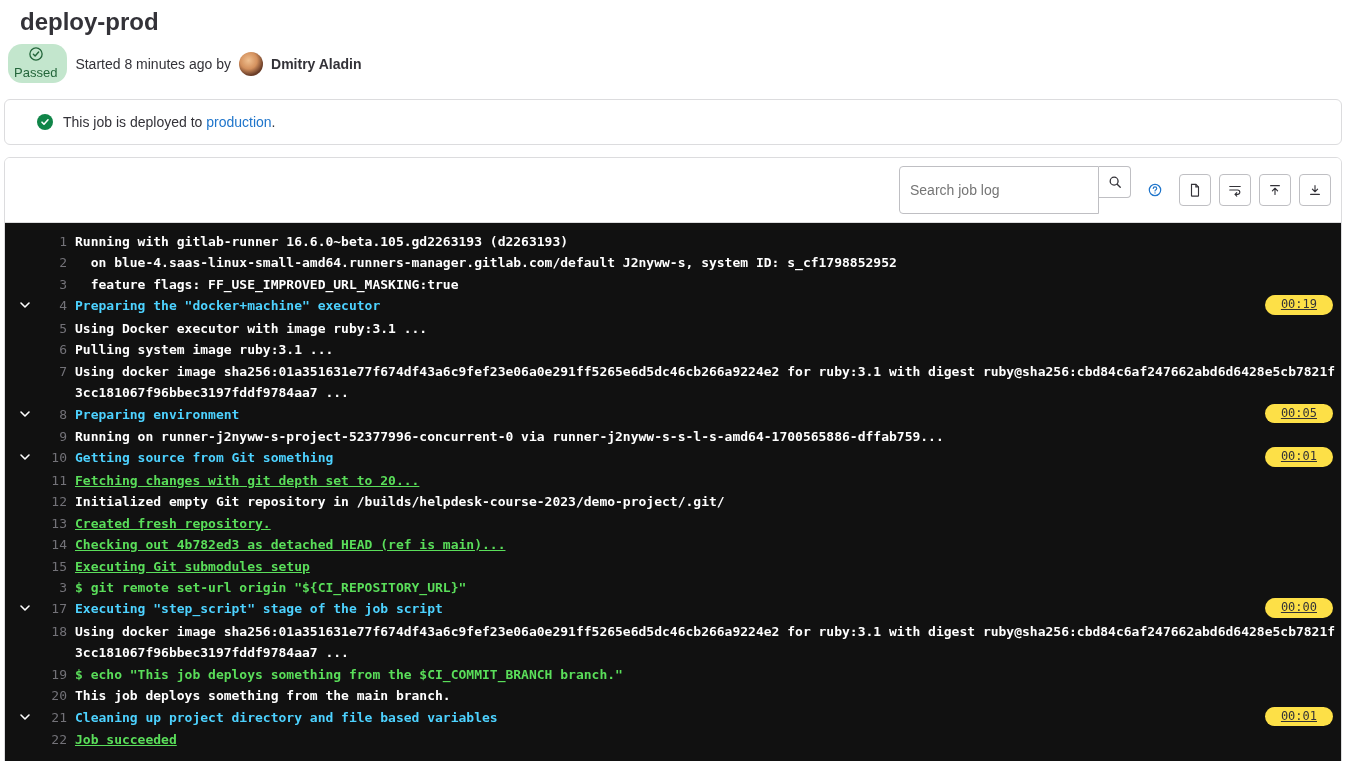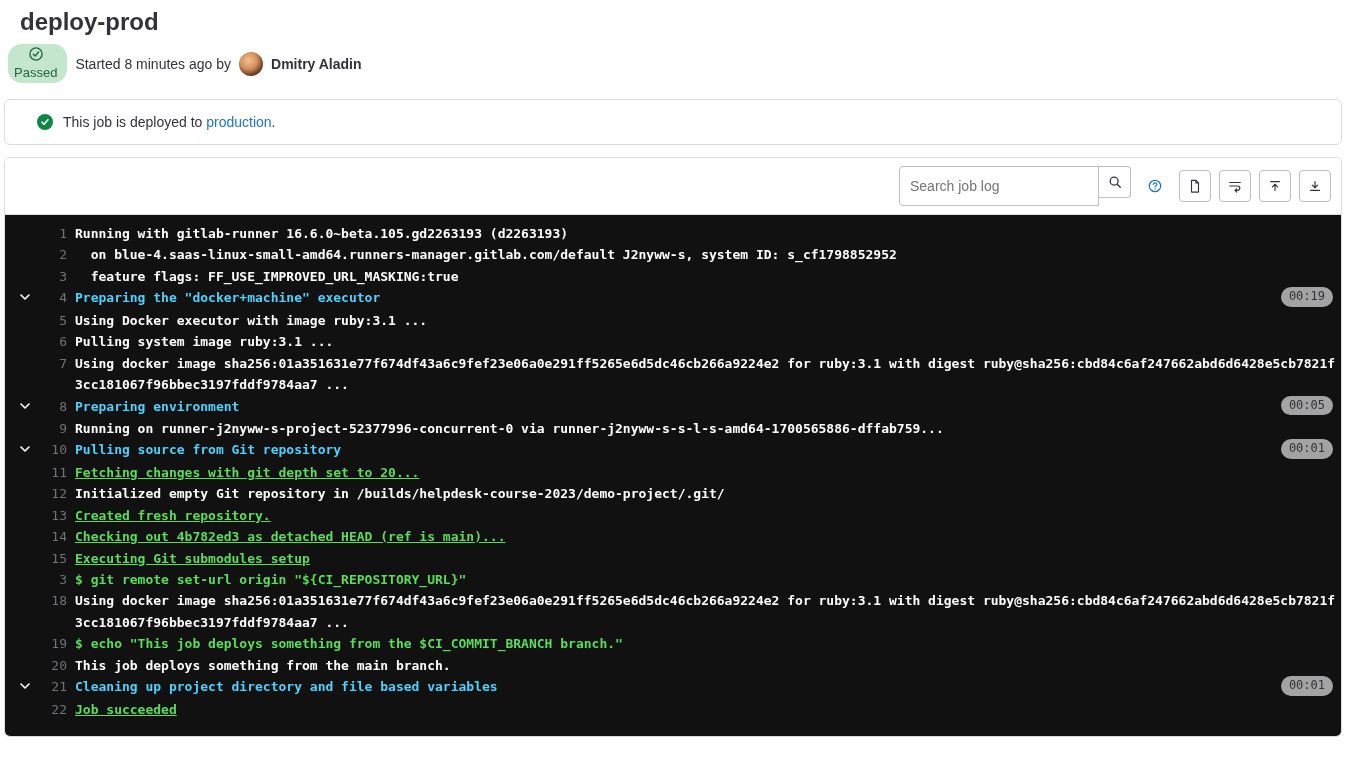--- a/index.html
+++ b/index.html
@@ -15,33 +15,33 @@
   
   .deploy-banner { border: 1px solid #dcdcde; border-radius: 6px; margin: 0 4px 12px 4px; padding: 14px 32px; display: flex; align-items: center; gap: 10px; font-size: 14px; }
   .deploy-banner .ok-icon { width: 16px; height: 16px; background: #108548; border-radius: 50%; display:flex; align-items:center; justify-content:center; }
   .deploy-banner .ok-icon svg { width:10px; height:10px; }
   .deploy-banner a { color: #1f75cb; text-decoration: none; }
   
   .log-panel { margin: 0 4px 8px 4px; border: 1px solid #dcdcde; border-radius: 6px; overflow: hidden; }
   
   .log-toolbar { display:flex; justify-content: flex-end; align-items:center; gap: 8px; padding: 8px 10px; border-bottom: 1px solid #dcdcde; background:#fff; }
   .search-group { display:flex; }
-  .search-input { width: 200px; height: 40px; border: 1px solid #bfbfc3; border-radius: 4px 0 0 4px; padding: 0 10px; font-size: 14px; outline: none; }
+  .search-input { width: 200px; height: 48px; border: 1px solid #bfbfc3; border-radius: 4px 0 0 4px; padding: 0 10px; font-size: 14px; outline: none; }
   .search-btn { width: 32px; height: 32px; border: 1px solid #bfbfc3; border-left: none; border-radius: 0 4px 4px 0; background:#fff; display:flex; align-items:center; justify-content:center; cursor:pointer; }
   .icon-btn { width: 32px; height: 32px; border: 1px solid #bfbfc3; border-radius: 4px; background:#fff; display:flex; align-items:center; justify-content:center; cursor:pointer; color:#333238; }
   .help-btn { width:32px; height:32px; display:flex; align-items:center; justify-content:center; color:#1f75cb; cursor:pointer; }
   .icon-btn svg, .search-btn svg, .help-btn svg { width:14px; height:14px; }
   
   .log-body { background: #111; color: #eee; font-family: "Menlo","Monaco","Consolas",monospace; font-size: 13px; line-height: 1.65; padding: 8px 0 16px 0; }
   .log-line { display:flex; align-items: flex-start; }
   .collapse-cell { width: 40px; flex: none; text-align: center; color:#fff; }
   .collapse-cell svg { width:12px; height:12px; margin-top:4px; cursor:pointer; }
   .lineno { width: 30px; flex:none; text-align: right; color: #737278; padding-right: 8px; user-select:none; }
   .content { flex: 1; white-space: pre-wrap; word-break: break-all; }
-  .duration-pill { background: #a3a3a3; color: #333238; border-radius: 10px; padding: 0 8px; font-size: 12px; margin-left: 8px; margin-right: 8px; font-family: "Menlo","Monaco","Consolas",monospace; }
+  .duration-pill { background: #fde047; color: #333238; border-radius: 10px; padding: 0 16px; font-size: 12px; margin-left: 8px; margin-right: 8px; font-family: "Menlo","Monaco","Consolas",monospace; text-decoration: underline; }
   .c-white  { color: #ffffff; font-weight: 600; }
   .c-cyan   { color: #4dd2ff; font-weight: 600; }
   .c-green  { color: #5ade5a; font-weight: 600; text-decoration: underline; }
   .c-lime   { color: #5ade5a; font-weight: 600; }
 </style>
 </head>
 <body>
 
 <h1 class="page-title">deploy-prod</h1>
 
@@ -163,21 +163,21 @@
       <div class="log-line">
         <div class="collapse-cell"></div>
         <div class="lineno">9</div>
         <div class="content c-white">Running on runner-j2nyww-s-project-52377996-concurrent-0 via runner-j2nyww-s-s-l-s-amd64-1700565886-dffab759...</div>
       </div>
       <div class="log-line">
         <div class="collapse-cell"><svg viewBox="0 0 12 12">
             <path d="M2 4l4 4 4-4" fill="none" stroke="#fff" stroke-width="1.6" stroke-linecap="round" stroke-linejoin="round"></path>
           </svg></div>
         <div class="lineno">10</div>
-        <div class="content c-cyan">Pulling source from Git repository</div>
+        <div class="content c-cyan">Getting source from Git something</div>
         <span class="duration-pill">00:01</span>
       </div>
       <div class="log-line">
         <div class="collapse-cell"></div>
         <div class="lineno">11</div>
         <div class="content c-green">Fetching changes with git depth set to 20...</div>
       </div>
       <div class="log-line">
         <div class="collapse-cell"></div>
         <div class="lineno">12</div>
@@ -195,20 +195,28 @@
       </div>
       <div class="log-line">
         <div class="collapse-cell"></div>
         <div class="lineno">15</div>
         <div class="content c-green">Executing Git submodules setup</div>
       </div>
       <div class="log-line">
         <div class="collapse-cell"></div>
         <div class="lineno">3</div>
         <div class="content c-lime">$ git remote set-url origin "${CI_REPOSITORY_URL}"</div>
+      </div>
+      <div class="log-line">
+        <div class="collapse-cell"><svg viewBox="0 0 12 12">
+            <path d="M2 4l4 4 4-4" fill="none" stroke="#fff" stroke-width="1.6" stroke-linecap="round" stroke-linejoin="round"></path>
+          </svg></div>
+        <div class="lineno">17</div>
+        <div class="content c-cyan">Executing "step_script" stage of the job script</div>
+        <span class="duration-pill">00:00</span>
       </div>
       <div class="log-line">
         <div class="collapse-cell"></div>
         <div class="lineno">18</div>
         <div class="content c-white">Using docker image sha256:01a351631e77f674df43a6c9fef23e06a0e291ff5265e6d5dc46cb266a9224e2 for ruby:3.1 with digest ruby@sha256:cbd84c6af247662abd6d6428e5cb7821f3cc181067f96bbec3197fddf9784aa7 ...</div>
       </div>
       <div class="log-line">
         <div class="collapse-cell"></div>
         <div class="lineno">19</div>
         <div class="content c-lime">$ echo "This job deploys something from the $CI_COMMIT_BRANCH branch."</div>

